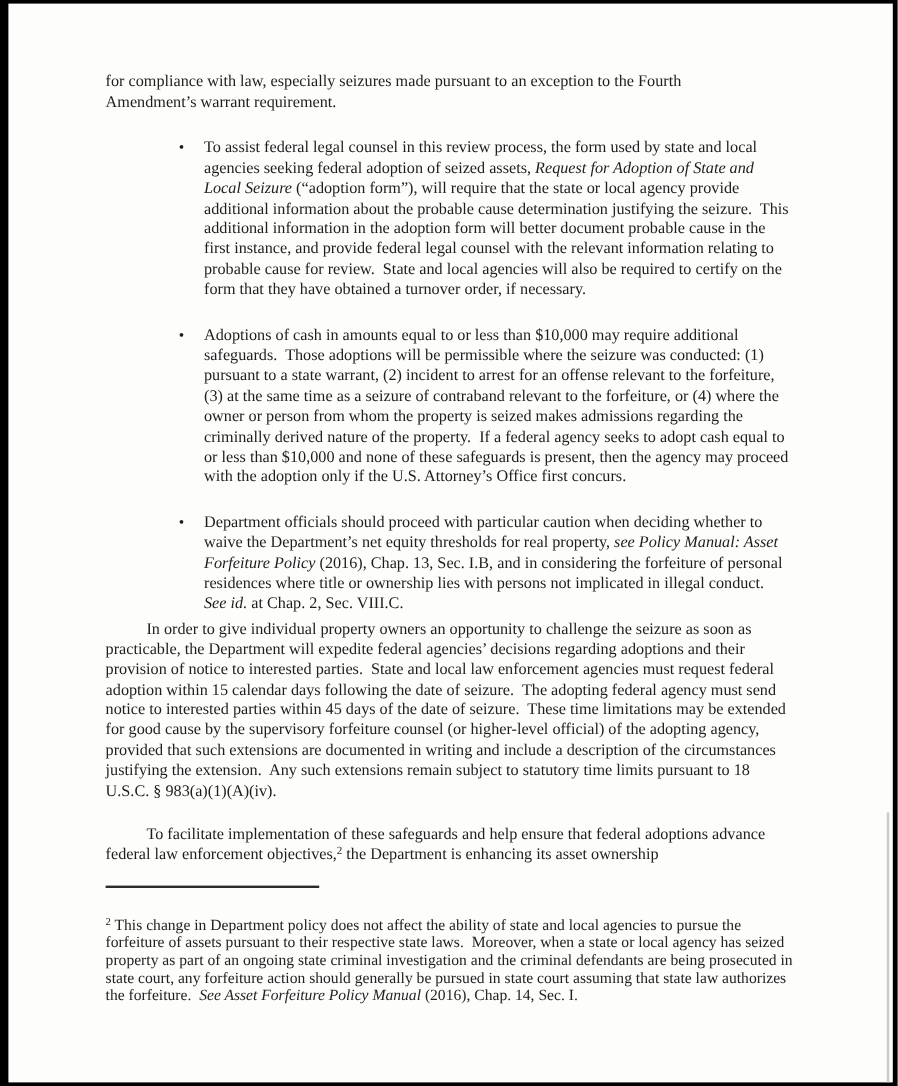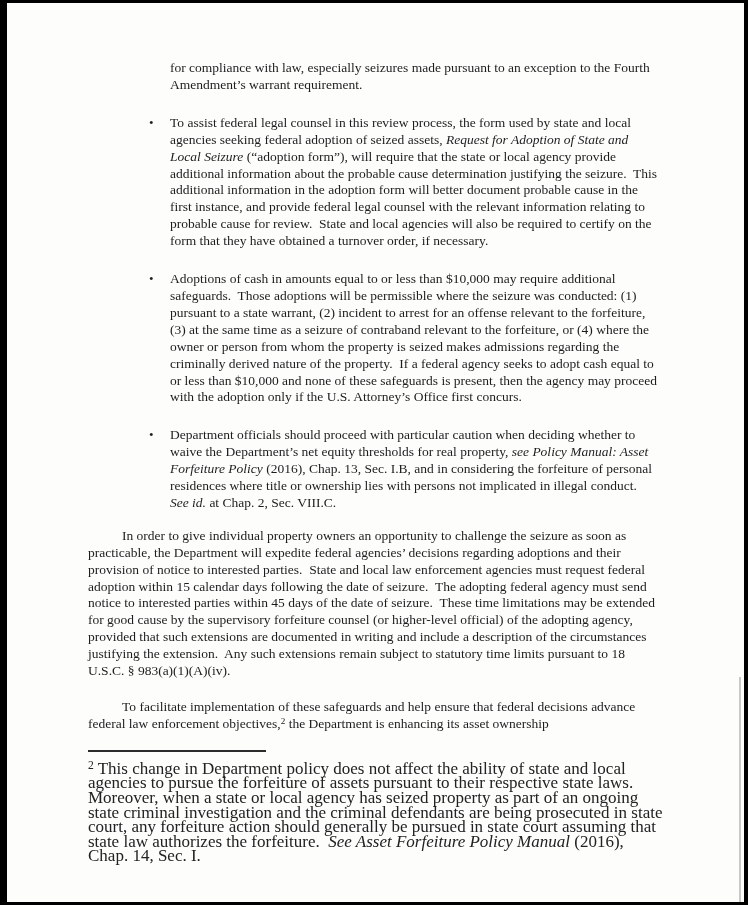--- a/index.html
+++ b/index.html
@@ -27,57 +27,56 @@
     left: 81px;  
     top: 57px;
     width: 575px;
     color: #1d1d1d;
     font-size: 13.5px;
     line-height: 16.9px;
     text-align: left;
   }
   p { white-space: pre-wrap; }
   .cont-para {
-    margin-left: 82px;
     width: 492px;
   }
   .bullet {
     position: relative;
     margin: 21px 0 0 82px;
     width: 492px;
   }
   .bullet .marker {
     position: absolute;
     left: -21px;
     top: 0;
     font-size: 13px;
   }
   .body-para {
-    margin-top: 16px;
+    margin-top: 4px;
     width: 575px;
     text-indent: 34px;
   }
   .body-para.second { margin-top: 19px; }
   .i { font-style: italic; }
   sup {
     font-size: 0.68em;
     vertical-align: baseline;
     position: relative;
     top: -0.45em;
     line-height: 0;
   }
   .footnote-sep {
     margin-top: 17px;
     width: 178px;
     border-top: 2px solid #2b2b2b;
   }
   .footnote {
-    margin-top: 10px;
+    margin-top: 24px;
     width: 578px;
-    font-size: 17px;
+    font-size: 13px;
     line-height: 14.6px;
     color: #222;
   }
 </style>
 </head>
 <body>
 
 <div class="paper">
   <div class="scan-line-artifact"></div>
 
@@ -95,20 +94,20 @@
       <p><span>Adoptions of cash in amounts equal to or less than $10,000 may require additional safeguards.  Those adoptions will be permissible where the seizure was conducted: (1) pursuant to a state warrant, (2) incident to arrest for an offense relevant to the forfeiture, (3) at the same time as a seizure of contraband relevant to the forfeiture, or (4) where the owner or person from whom the property is seized makes admissions regarding the criminally derived nature of the property.  If a federal agency seeks to adopt cash equal to or less than $10,000 and none of these safeguards is present, then the agency may proceed with the adoption only if the U.S. Attorney’s Office first concurs.</span></p>
     </div>
 
     <div class="bullet">
       <span class="marker">•</span>
       <p><span>Department officials should proceed with particular caution when deciding whether to waive the Department’s net equity thresholds for real property, </span><span class="i">see Policy Manual: Asset Forfeiture Policy</span><span> (2016), Chap. 13, Sec. I.B, and in considering the forfeiture of personal residences where title or ownership lies with persons not implicated in illegal conduct.  </span><span class="i">See id.</span><span> at Chap. 2, Sec. VIII.C.</span></p>
     </div>
 
     <p class="body-para"><span>In order to give individual property owners an opportunity to challenge the seizure as soon as practicable, the Department will expedite federal agencies’ decisions regarding adoptions and their provision of notice to interested parties.  State and local law enforcement agencies must request federal adoption within 15 calendar days following the date of seizure.  The adopting federal agency must send notice to interested parties within 45 days of the date of seizure.  These time limitations may be extended for good cause by the supervisory forfeiture counsel (or higher-level official) of the adopting agency, provided that such extensions are documented in writing and include a description of the circumstances justifying the extension.  Any such extensions remain subject to statutory time limits pursuant to 18 U.S.C. § 983(a)(1)(A)(iv).</span></p>
 
-    <p class="body-para second"><span>To facilitate implementation of these safeguards and help ensure that federal decisions advance federal law enforcement objectives,</span><sup>2</sup><span> the Department is enhancing its asset ownership</span></p>
+    <p class="body-para second"><span>To facilitate implementation of these safeguards and help ensure that federal adoptions advance federal law enforcement objectives,</span><sup>2</sup><span> the Department is enhancing its asset ownership</span></p>
 
     <div class="footnote-sep"></div>
 
     <p class="footnote"><sup>2</sup><span> This change in Department policy does not affect the ability of state and local agencies to pursue the forfeiture of assets pursuant to their respective state laws.  Moreover, when a state or local agency has seized property as part of an ongoing state criminal investigation and the criminal defendants are being prosecuted in state court, any forfeiture action should generally be pursued in state court assuming that state law authorizes the forfeiture.  </span><span class="i">See Asset Forfeiture Policy Manual</span><span> (2016), Chap. 14, Sec. I.</span></p>
 
   </div>
 </div>
 
 </body></html>

